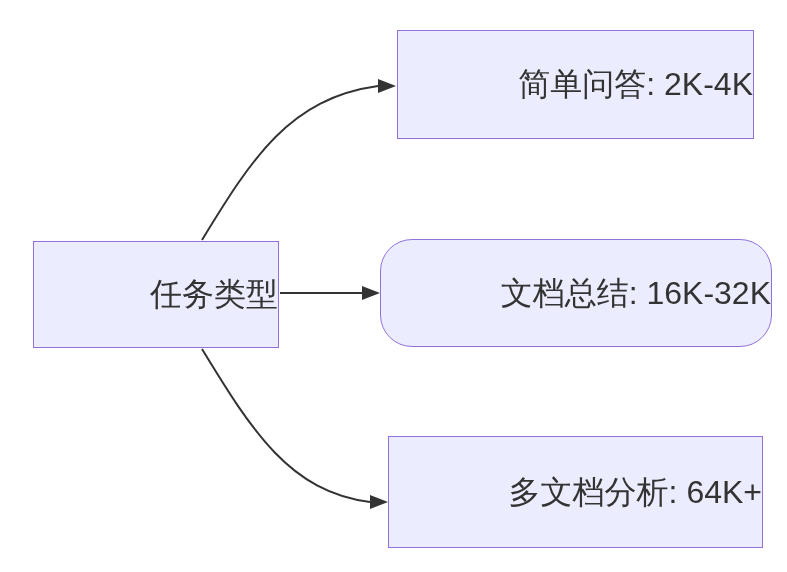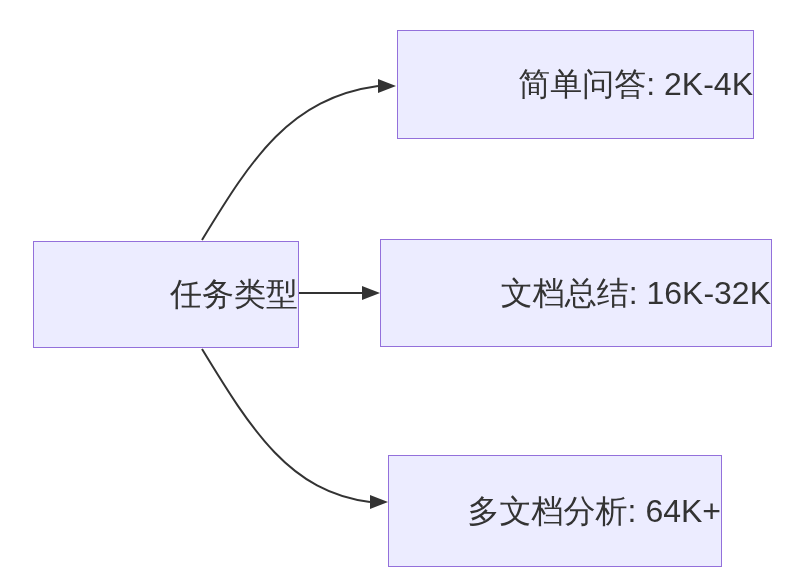--- a/index.html
+++ b/index.html
@@ -41,24 +41,24 @@
     background:var(--node-fill);
     border:1.5px solid var(--node-border);
     color:var(--text-color);
     display:flex;
     align-items:center;
     justify-content:flex-end;
     font-size:32px;
     line-height:1.2;
     white-space:nowrap;
   }
-  .node-root  {left:33px;  top:241px; width:266px; height:107px;}
+  .node-root  {left:33px;  top:241px; width:246px; height:107px;}
   .node-top   {left:397px; top:30px;  width:357px; height:109px;}
-  .node-mid   {left:380px; top:239px; width:392px; height:108px;}
-  .node-bot   {left:388px; top:455px; width:334px; height:112px;padding-left:18px;}
+  .node-mid   {left:380px; top:239px; width:392px; height:108px;border-radius:32px;}
+  .node-bot   {left:388px; top:436px; width:375px; height:112px;padding-left:18px;}
 </style>
 </head>
 <body>
 
 <div class="canvas">
 
   <svg class="edge-layer" width="787" height="572" viewBox="0 0 787 572" xmlns="http://www.w3.org/2000/svg">
 
     <path class="edge" d="M202,240 C252,158 290,98 378,86"></path>
     <polygon class="arrowhead" points="378,79 396,86 378,93"></polygon>

